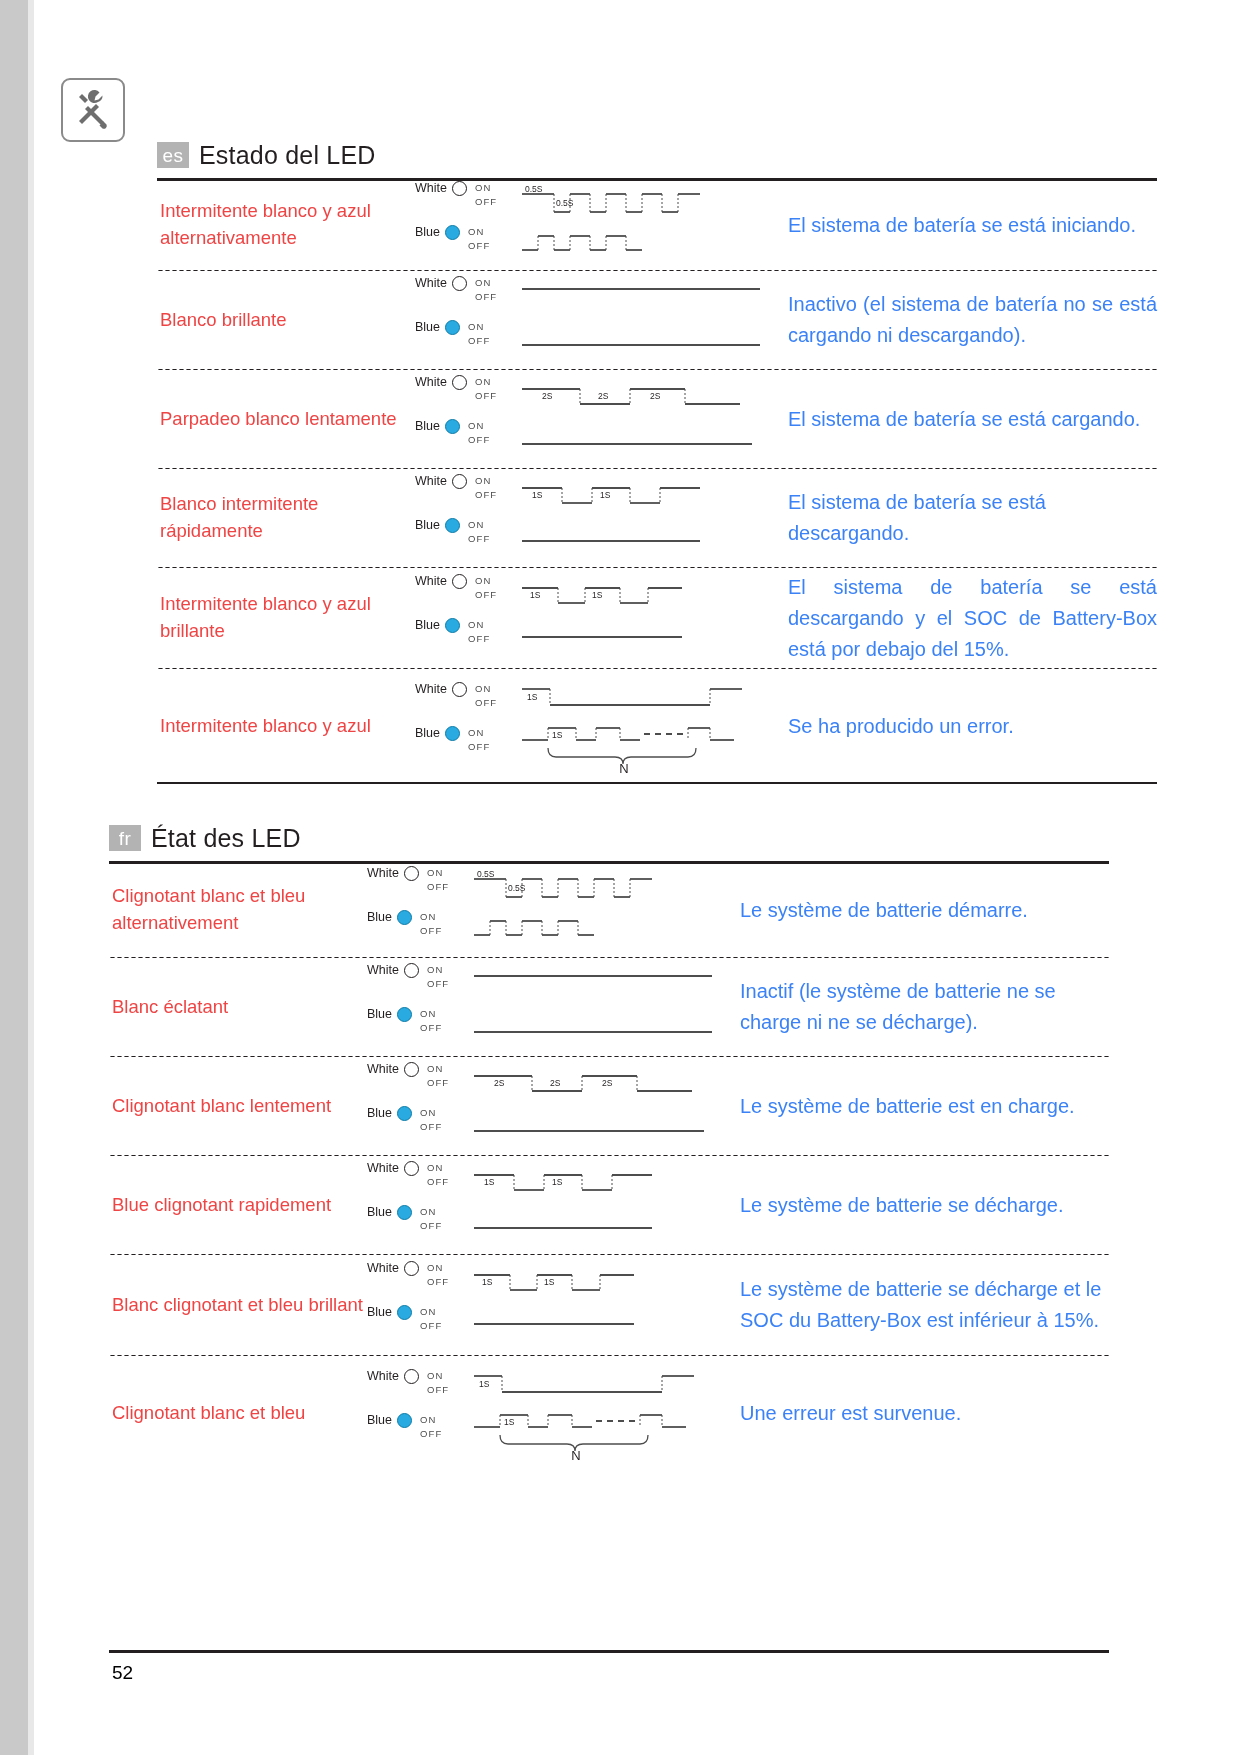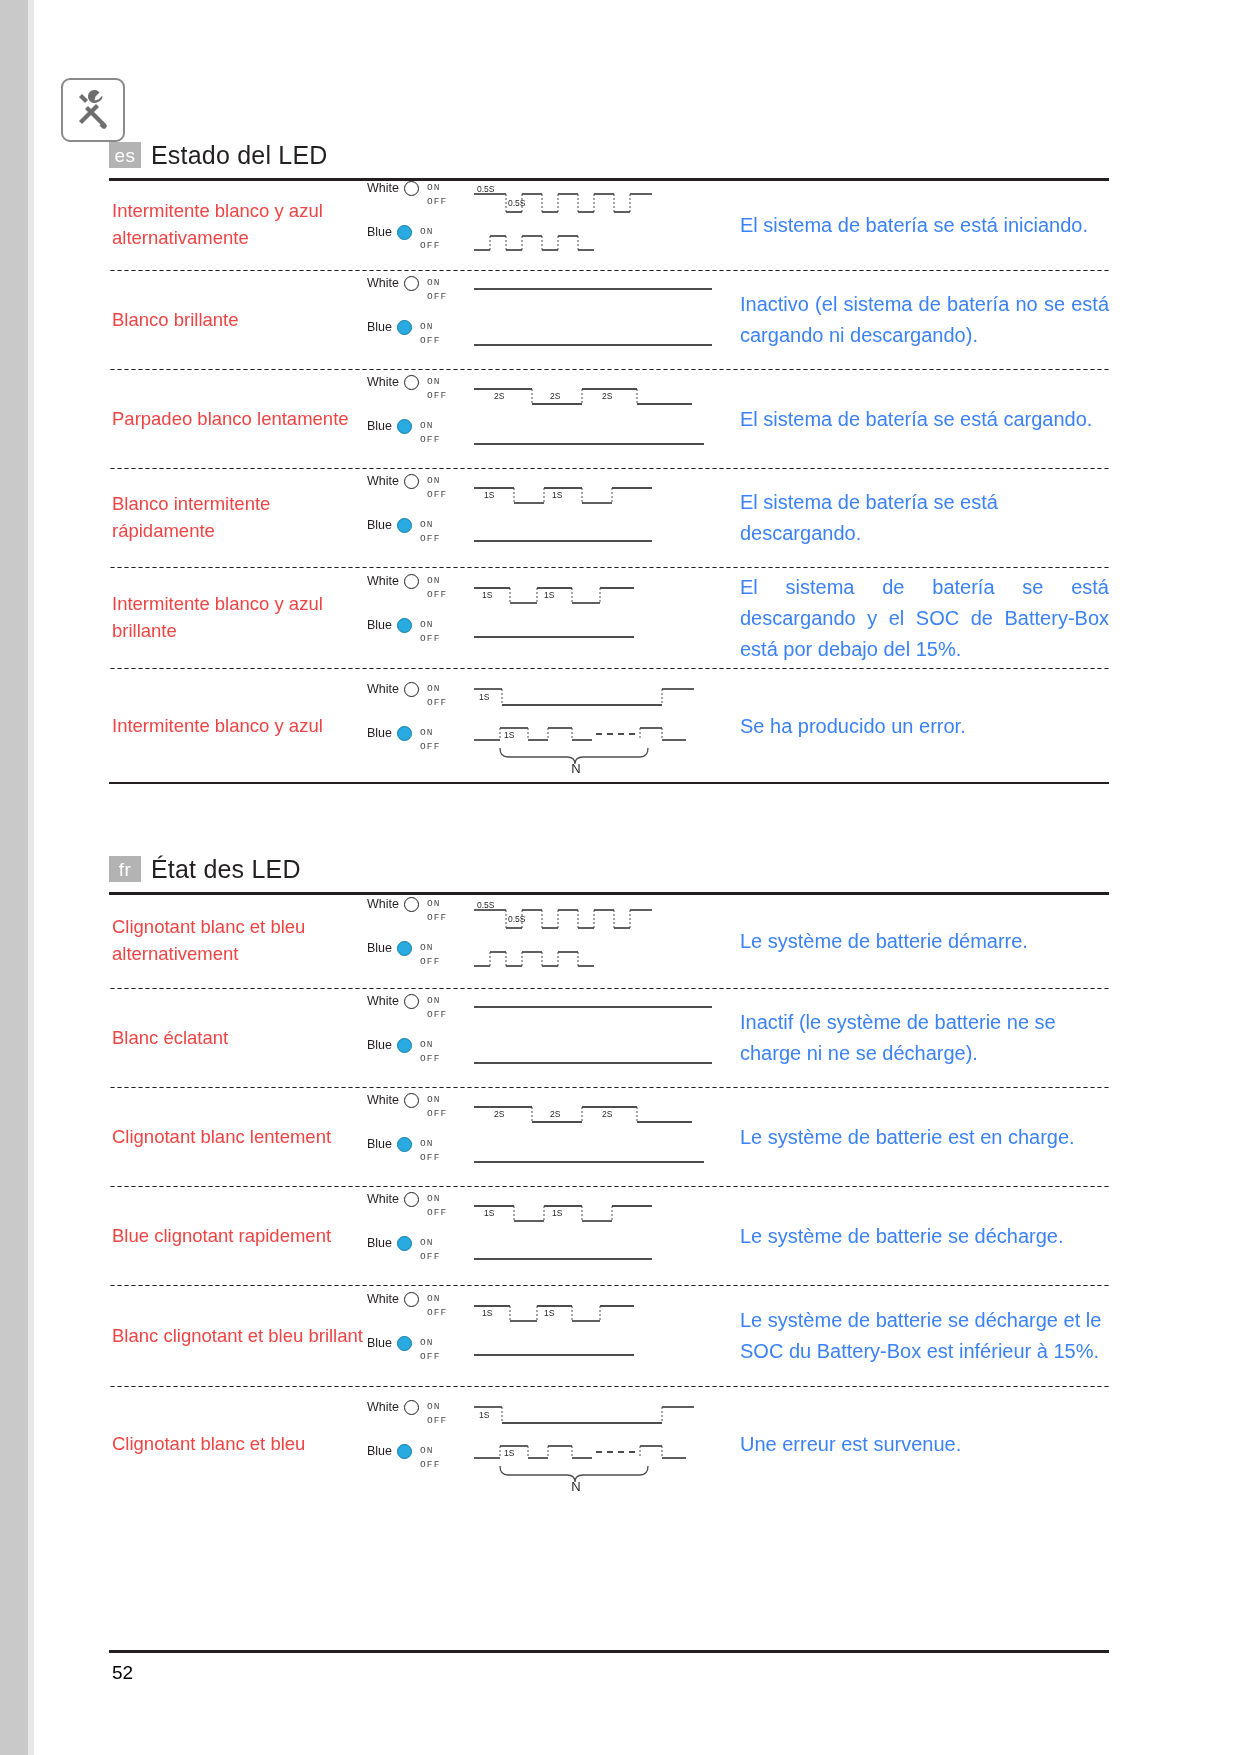--- a/index.html
+++ b/index.html
@@ -46,21 +46,21 @@
   .c-led{width:105px;position:relative;}
   .c-wave{width:260px;position:relative;text-align:center;}
   .c-desc{flex:1;font-size:20px;color:#3b82f6;line-height:1.55;padding-left:8px;}
   .c-desc.just{text-align:justify;}
 
   
   .ledline{display:flex;align-items:flex-start;gap:5px;height:44px;}
   .ledlbl{font-size:12.5px;color:#231f20;}
   .dot{width:15px;height:15px;border-radius:50%;border:1.3px solid #231f20;background:#fff;box-sizing:border-box;}
   .dot.blue{background:#29abe2;border-color:#0d7ca8;}
-  .onoff{display:flex;flex-direction:column;justify-content:center;line-height:1.45;margin-left:3px;font-family:Liberation Mono, monospace;}
+  .onoff{display:flex;flex-direction:column;justify-content:center;line-height:1.45;margin-left:3px;}
   .onoff span{font-size:9.5px;color:#4d4d4d;letter-spacing:1.1px;}
 
   
   .wv{display:block;}
   .wvwrap{height:44px;display:flex;align-items:center;}
 
   
   .foot-rule{position:absolute;left:75px;top:1650px;width:1000px;height:3px;background:#231f20;}
   .pageno{position:absolute;left:78px;top:1662px;font-size:19px;color:#000000;}
 
@@ -80,21 +80,21 @@
       <g fill="#6e6e6e">
         <path d="M9 34 L26 17 L29 20 L12 37 Z"></path>
         <path d="M28 15 a6.5 6.5 0 1 1 1.5 -9.5 l-4 4 l-1 4 l4 -1 l4 -4 a6.5 6.5 0 0 1 -4.5 6.5 z"></path>
         <path d="M34 35 L18 19 L15 22 L31 38 Z"></path>
         <path d="M33.5 34.5 l3 3 a3 3 0 0 1 -4 4 l-3 -3 z"></path>
         <path d="M12 7 l6 6 l-3 3 l-6 -6 z"></path>
       </g>
     </svg>
   </div>
 
-  <div class="sec" style="top:138px;">
+  <div class="sec" style="top:138px;margin-left:48px;">
     <div class="sec-head">
       <span class="lang-badge">es</span>
       <span class="sec-title">Estado del LED</span>
     </div>
     <div class="rule"></div>
 
     <div class="tbl">
 
       <div class="row" style="height:88px;">
         <div class="c-state">Intermitente blanco y azul alternativamente</div>
@@ -417,21 +417,21 @@
               <text class="brace-label" x="104" y="53" text-anchor="middle">N</text>
             </svg>
           </div>
         </div>
         <div class="c-desc">Se ha producido un error.</div>
       </div>
       <div class="rule-thin"></div>
     </div>
   </div>
 
-  <div class="sec" style="top:852px;">
+  <div class="sec" style="top:821px;">
     <div class="sec-head">
       <span class="lang-badge">fr</span>
       <span class="sec-title">État des LED</span>
     </div>
     <div class="rule"></div>
 
     <div class="tbl">
 
       <div class="row" style="height:92px;">
         <div class="c-state">Clignotant blanc et bleu alternativement</div>

